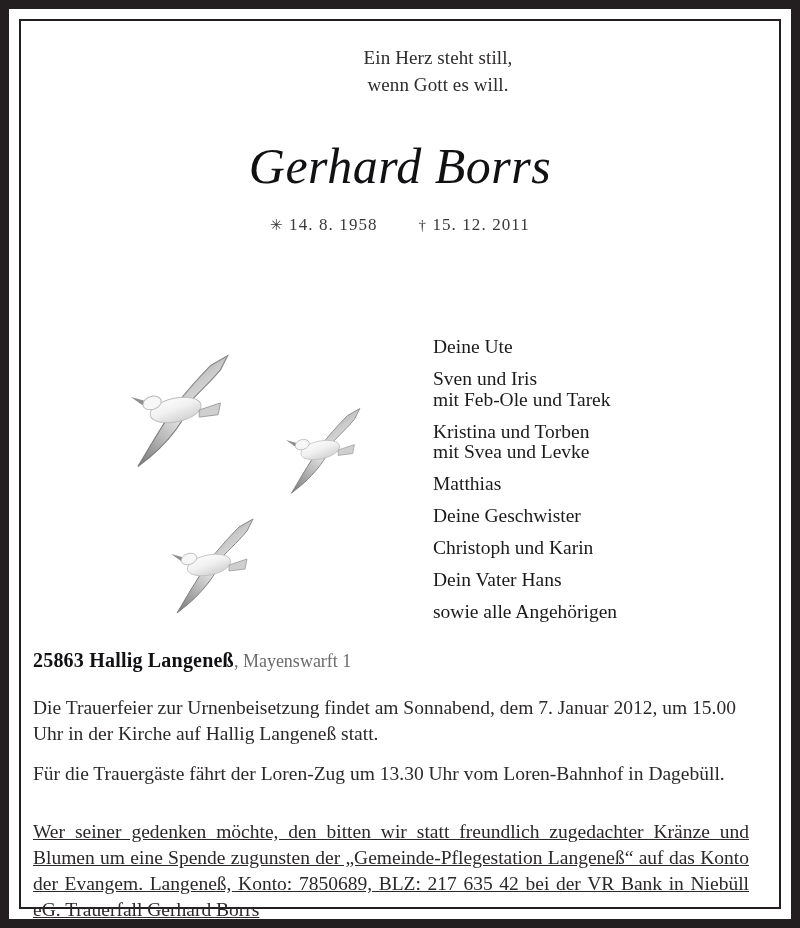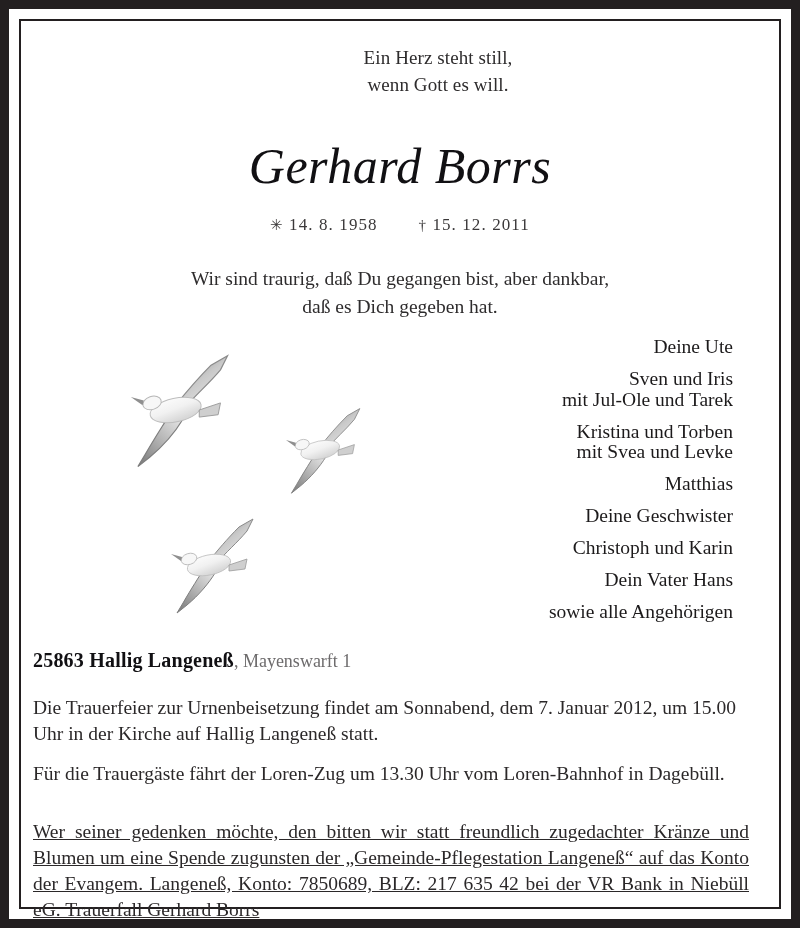--- a/index.html
+++ b/index.html
@@ -103,21 +103,21 @@
   
   #mourners-list {
     position: absolute;
     left: 412px;
     top: 316px;
     width: 300px;
     font-size: 19.5px;
     line-height: 1.07;
     color: #1c1a1b;
   }
-  .mourner-group { margin-bottom: 11px; text-align: right; }
+  .mourner-group { margin-bottom: 11px; }
   .mourner-group:last-child { margin-bottom: 0; }
   .mourner-primary { display: block; white-space: nowrap; }
   .mourner-secondary { display: block; white-space: nowrap; }
 
   
   #gull-illustration {
     position: absolute;
     left: 78px;
     top: 322px;
     width: 300px;
@@ -176,24 +176,20 @@
         <div id="deceased-name">Gerhard Borrs</div>
 
         <div id="life-dates">
           <span class="date-sym">✳</span>
           <span>14. 8. 1958</span>
           <span class="date-gap"></span>
           <span class="date-sym">†</span>
           <span>15. 12. 2011</span>
         </div>
 
-        <div id="dedication">
-          <span class="ded-line">Wir sind traurig, daß Du gegangen bist, aber dankbar,</span>
-          <span class="ded-line">daß es Dich gegeben hat.</span>
-        </div>
 
         <div id="gull-illustration">
           <svg class="gull" id="gull-upper-left" viewBox="0 0 100 100" aria-hidden="true">
             <defs>
               <linearGradient id="gullBody" x1="0" y1="0" x2="0.35" y2="1">
                 <stop offset="0%" stop-color="#fdfdfd"></stop>
                 <stop offset="55%" stop-color="#f1f1f1"></stop>
                 <stop offset="100%" stop-color="#d8d8d8"></stop>
               </linearGradient>
               <linearGradient id="gullWingUp" x1="0.15" y1="0" x2="0.9" y2="1">
@@ -238,21 +234,21 @@
             <path d="M21 42 L 10 39 L 20 46 Z" fill="#8f8f8f"></path>
           </svg>
         </div>
 
         <div id="mourners-list">
           <div class="mourner-group">
             <span class="mourner-primary">Deine Ute</span>
           </div>
           <div class="mourner-group">
             <span class="mourner-primary">Sven und Iris</span>
-            <span class="mourner-secondary">mit Jul-Ole und Tarek</span>
+            <span class="mourner-secondary">mit Feb-Ole und Tarek</span>
           </div>
           <div class="mourner-group">
             <span class="mourner-primary">Kristina und Torben</span>
             <span class="mourner-secondary">mit Svea und Levke</span>
           </div>
           <div class="mourner-group">
             <span class="mourner-primary">Matthias</span>
           </div>
           <div class="mourner-group">
             <span class="mourner-primary">Deine Geschwister</span>

